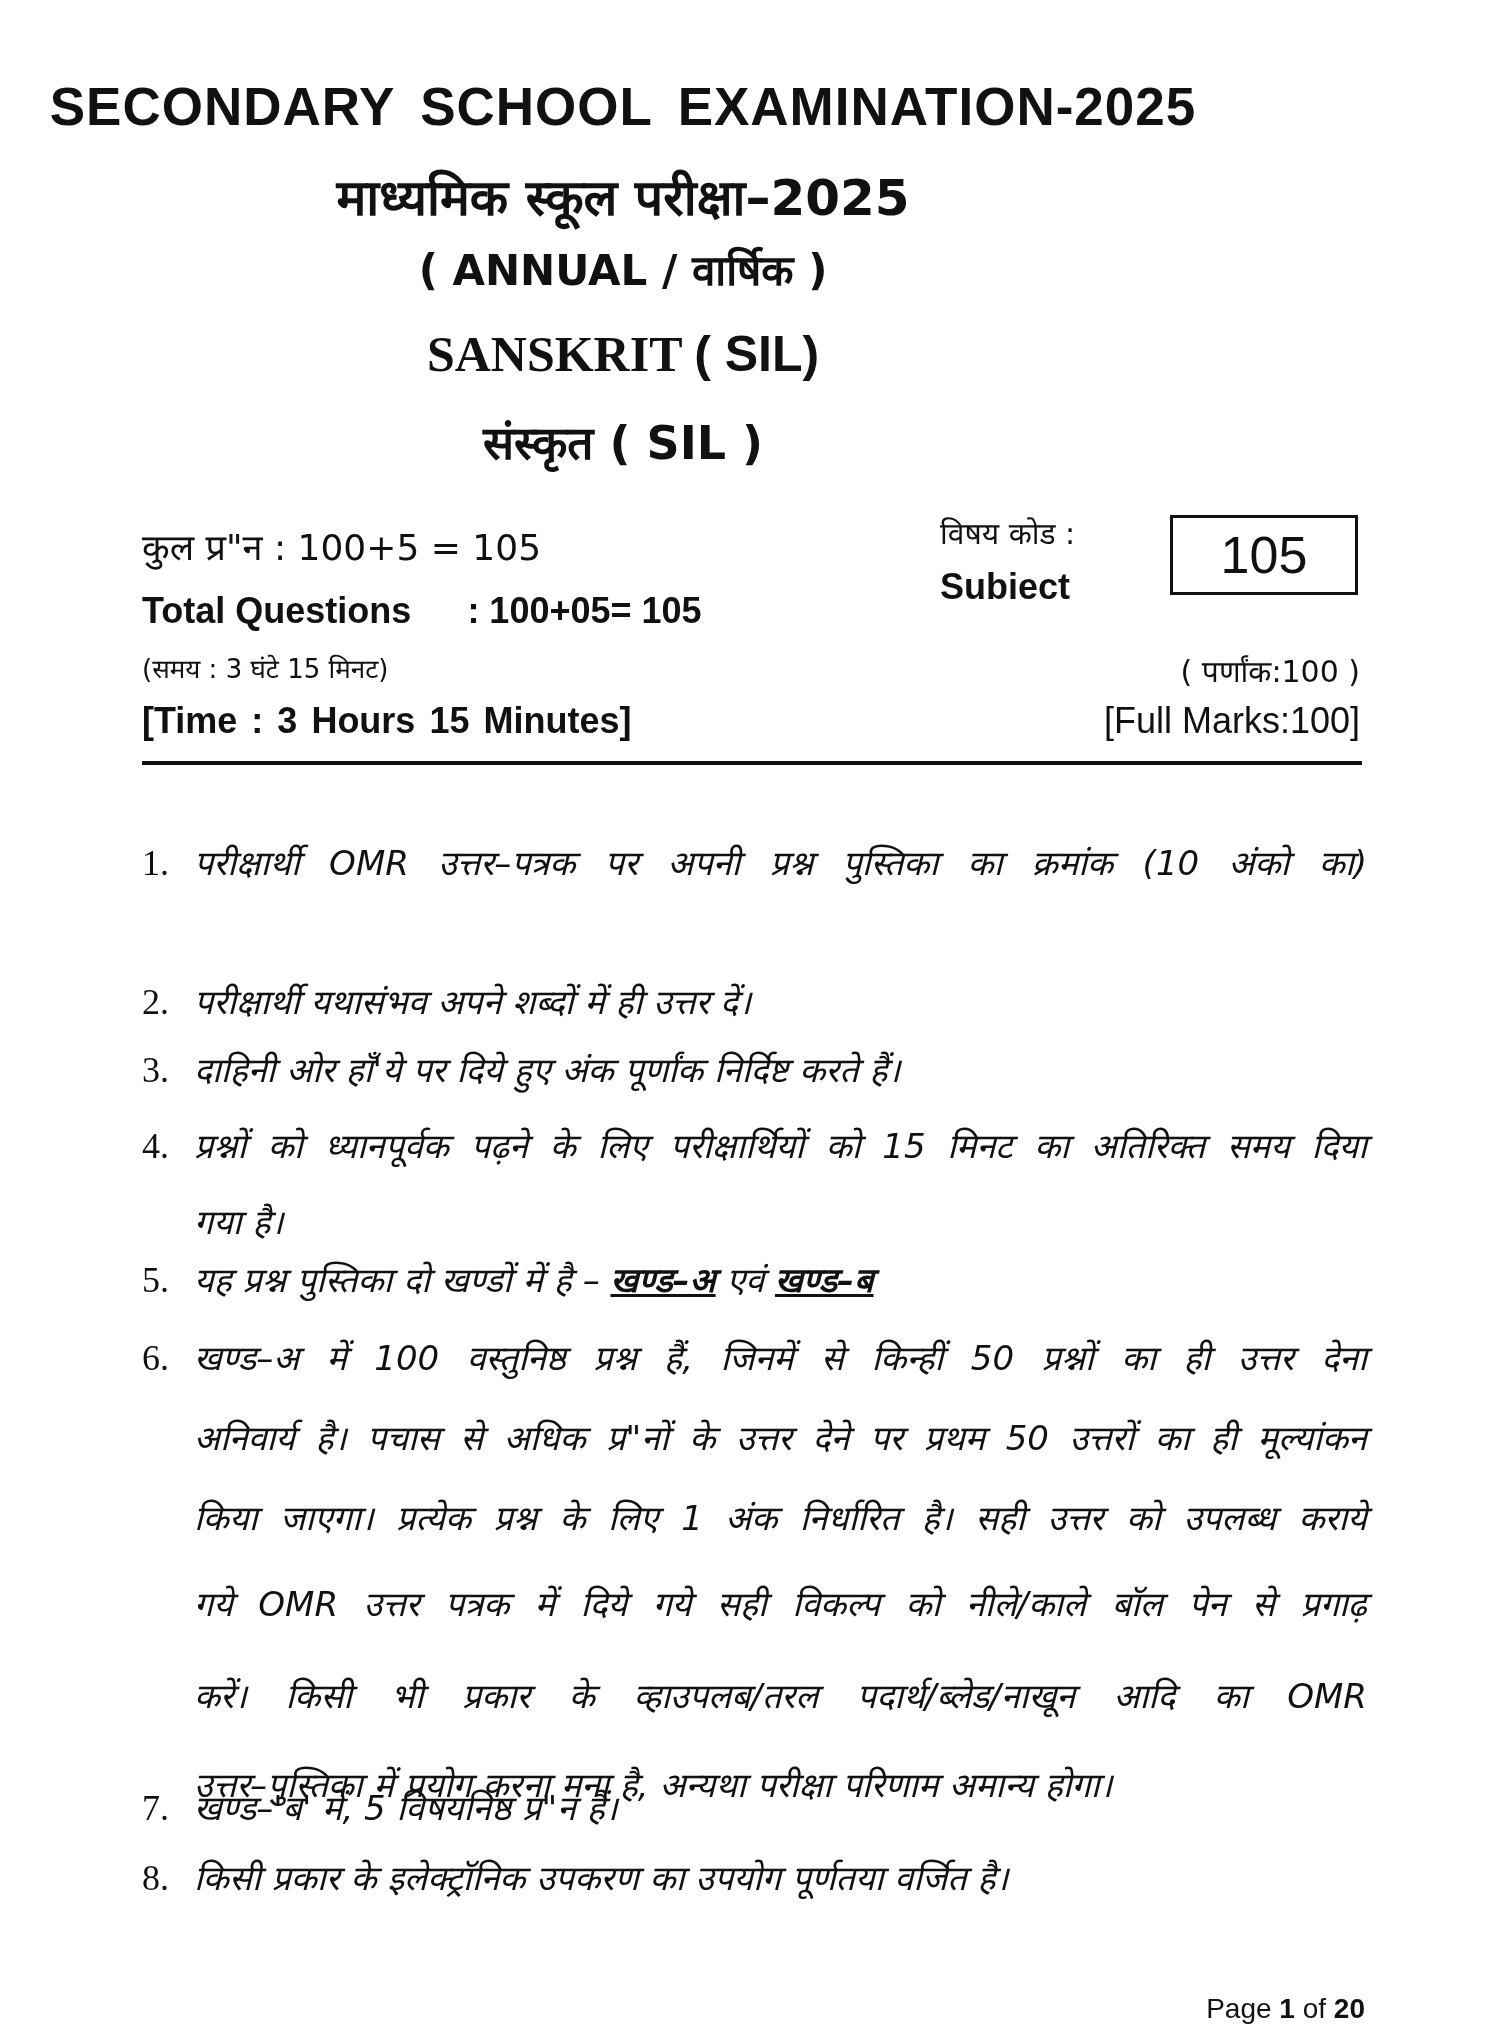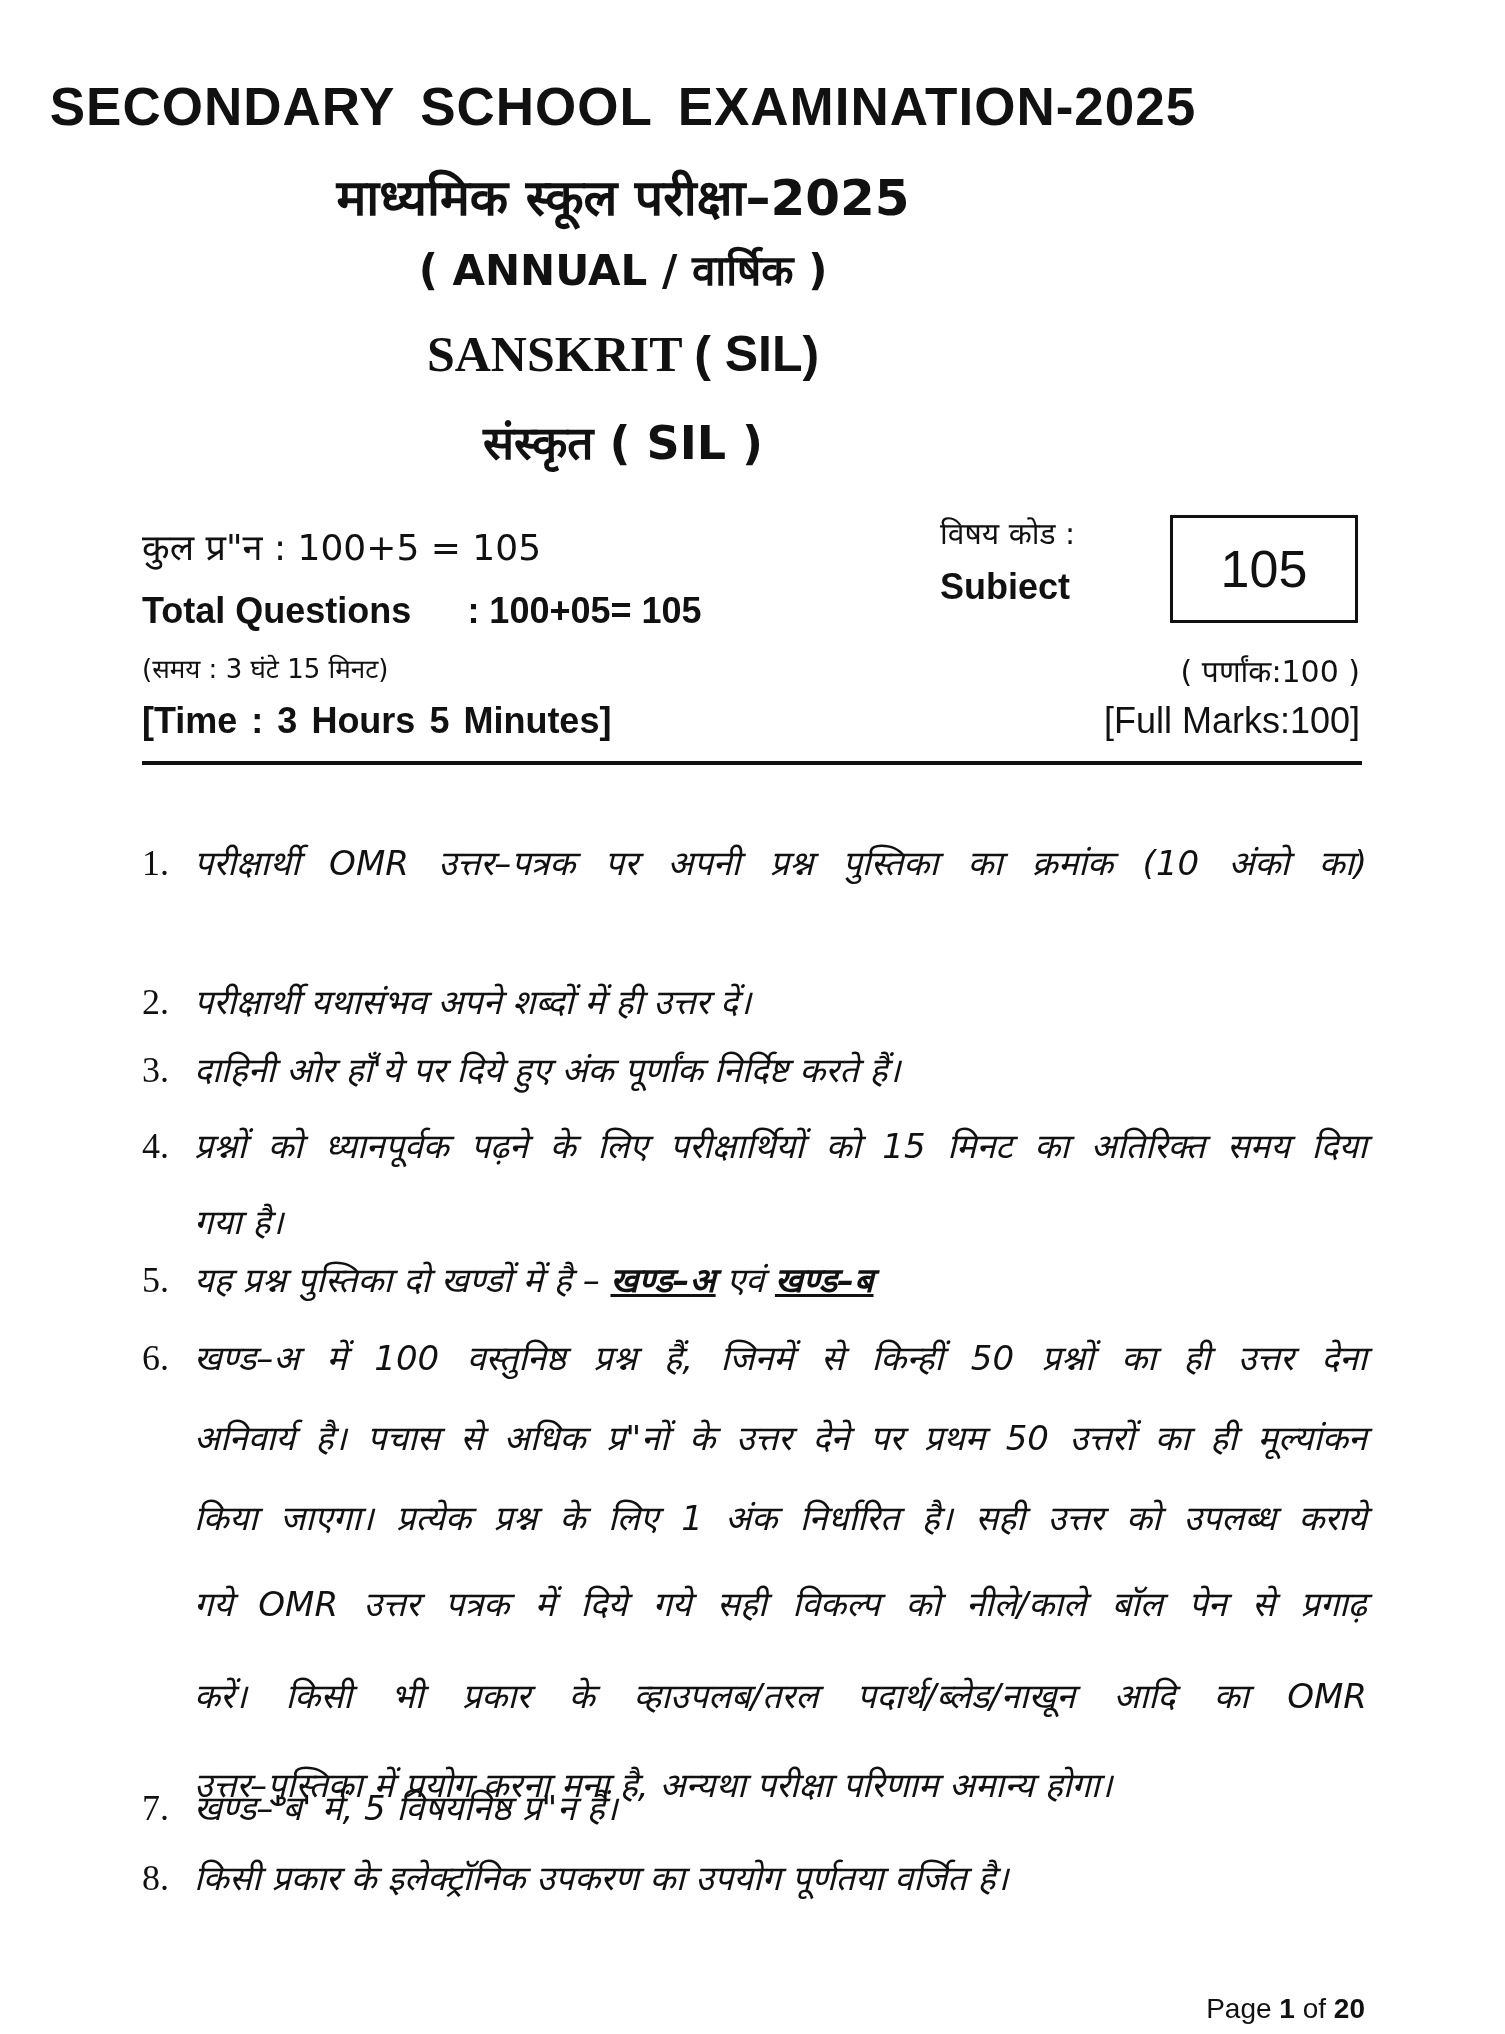--- a/index.html
+++ b/index.html
@@ -36,21 +36,21 @@
   .meta-left { left: 142px; }
   .kul { top: 522px; font-size: 36px; font-family: "DejaVu Sans", sans-serif; }
   .total { top: 590px; font-size: 36px; font-weight: bold; text-align: center; }
   .total .colon { margin-left: 46px; }
   .samay { top: 650px; font-size: 26px; font-family: "DejaVu Sans", sans-serif; }
   .time { top: 700px; font-size: 36px; font-weight: bold; word-spacing: 4px; }
 
   .vishay { left: 940px; top: 512px; font-size: 30px; font-family: "DejaVu Sans", sans-serif; }
   .subject-label { left: 940px; top: 566px; font-size: 36px; font-weight: bold; }
   .code-box {
-    left: 1170px; top: 515px; width: 188px; height: 108px;
+    left: 1170px; top: 515px; width: 188px; height: 80px;
     border: 3px solid #111; box-sizing: border-box;
     display: flex; align-items: center; justify-content: center;
     font-size: 52px;
   }
   .purnank { right: 145px; top: 650px; font-size: 30px; font-family: "DejaVu Sans", sans-serif; }
   .fullmarks { right: 145px; top: 700px; font-size: 36px; font-weight: normal; }
 
   .divider {
     left: 142px; top: 761px; width: 1220px; height: 4px; background: #111;
   }
@@ -86,21 +86,21 @@
   <span class="sil">( SIL)</span>
 </div>
 <div class="abs center subject-hi">संस्कृत ( SIL )</div>
 
 <div class="abs meta-left kul">कुल प्र"न : 100+5  =  105</div>
 <div class="abs meta-left total">
   <span>Total Questions</span>
   <span class="colon">: 100+05=  105</span>
 </div>
 <div class="abs meta-left samay">(समय : 3 घंटे 15 मिनट)</div>
-<div class="abs meta-left time">[Time : 3 Hours 5 Minutes]</div>
+<div class="abs meta-left time">[Time : 3 Hours 15 Minutes]</div>
 
 <div class="abs vishay">विषय कोड :</div>
 <div class="abs subject-label">Subiect</div>
 <div class="abs code-box">
   <span>105</span>
 </div>
 <div class="abs purnank">( पर्णांक:100 )</div>
 <div class="abs fullmarks">[Full  Marks:100]</div>
 
 <div class="abs divider"></div>

